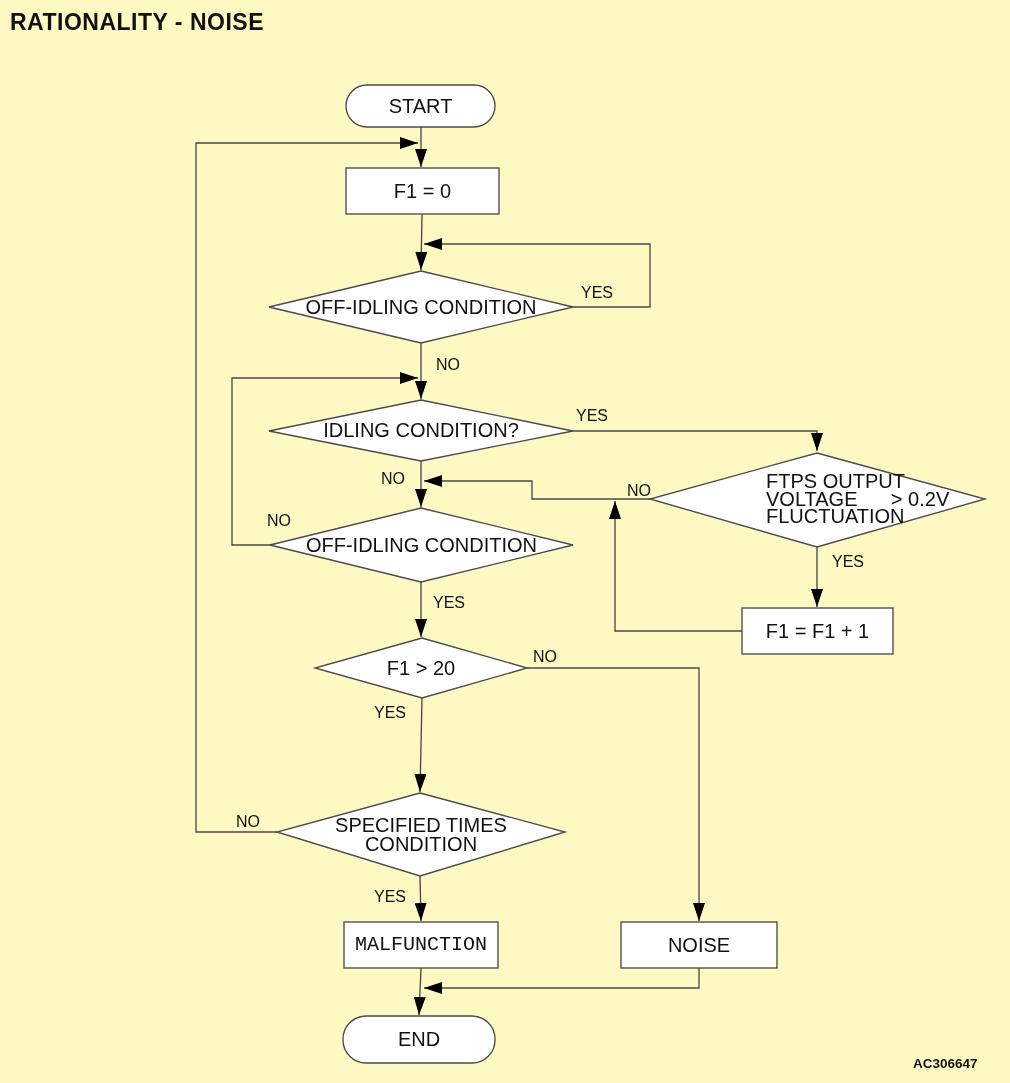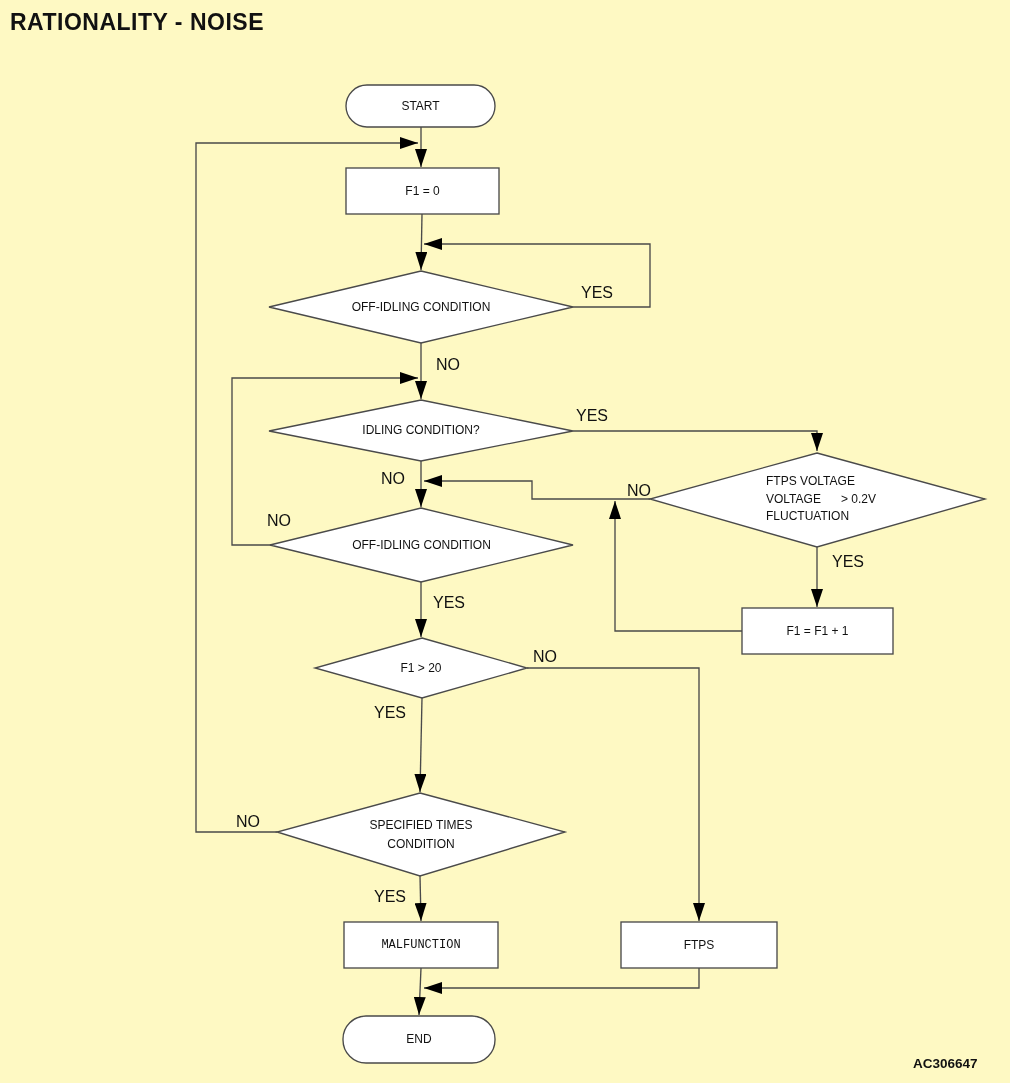--- a/index.html
+++ b/index.html
@@ -29,21 +29,21 @@
     font-weight: bold;
     text-align: left;
     color: #111111;
   }
   .node-label {
     position: absolute;
     display: flex;
     align-items: center;
     justify-content: center;
     text-align: center;
-    font-size: 12px;
+    font-size: 20px;
     line-height: 18.5px;
     color: #111111;
   }
   .node-label.left { justify-content: flex-start; text-align: left; }
   .edge-label {
     position: absolute;
     font-size: 16px;
     color: #111111;
     white-space: nowrap;
   }
@@ -98,39 +98,39 @@
 
   <div class="node-label" style="left:346px; top:85px; width:149px; height:42px;">START</div>
 
   <div class="node-label" style="left:346px; top:168px; width:153px; height:46px;">F1 = 0</div>
 
   <div class="node-label" style="left:269px; top:271px; width:304px; height:72px;">OFF-IDLING CONDITION</div>
 
   <div class="node-label" style="left:269px; top:400px; width:304px; height:61px;">IDLING CONDITION?</div>
 
   <div class="node-label left" style="left:766px; top:473px; width:160px; height:54px; line-height:17.5px; display:block;">
-    <span class="stack pre">FTPS VOLTAGE</span>
+    <span class="stack pre">FTPS OUTPUT</span>
     <span class="stack pre">VOLTAGE      &gt; 0.2V</span>
     <span class="stack pre">FLUCTUATION</span>
   </div>
 
   <div class="node-label" style="left:270px; top:508px; width:303px; height:74px;">OFF-IDLING CONDITION</div>
 
   <div class="node-label" style="left:742px; top:608px; width:151px; height:46px;">F1 = F1 + 1</div>
 
   <div class="node-label" style="left:315px; top:638px; width:212px; height:60px;">F1 &gt; 20</div>
 
   <div class="node-label" style="left:277px; top:793px; width:288px; height:83px; flex-direction:column;">
     <span class="stack">SPECIFIED TIMES</span>
     <span class="stack">CONDITION</span>
   </div>
 
   <div class="node-label" style="left:344px; top:922px; width:154px; height:46px;font-family:Liberation Mono, monospace;">MALFUNCTION</div>
 
-  <div class="node-label" style="left:621px; top:922px; width:156px; height:46px;">FTPS</div>
+  <div class="node-label" style="left:621px; top:922px; width:156px; height:46px;">NOISE</div>
 
   <div class="node-label" style="left:343px; top:1016px; width:152px; height:47px;">END</div>
 
   <div class="edge-label" style="left:581px; top:284px;">YES</div>
   <div class="edge-label" style="left:436px; top:356px;">NO</div>
   <div class="edge-label" style="left:576px; top:407px;">YES</div>
   <div class="edge-label" style="left:381px; top:470px;">NO</div>
   <div class="edge-label" style="left:627px; top:482px;">NO</div>
   <div class="edge-label" style="left:832px; top:553px;">YES</div>
   <div class="edge-label" style="left:267px; top:512px;">NO</div>

